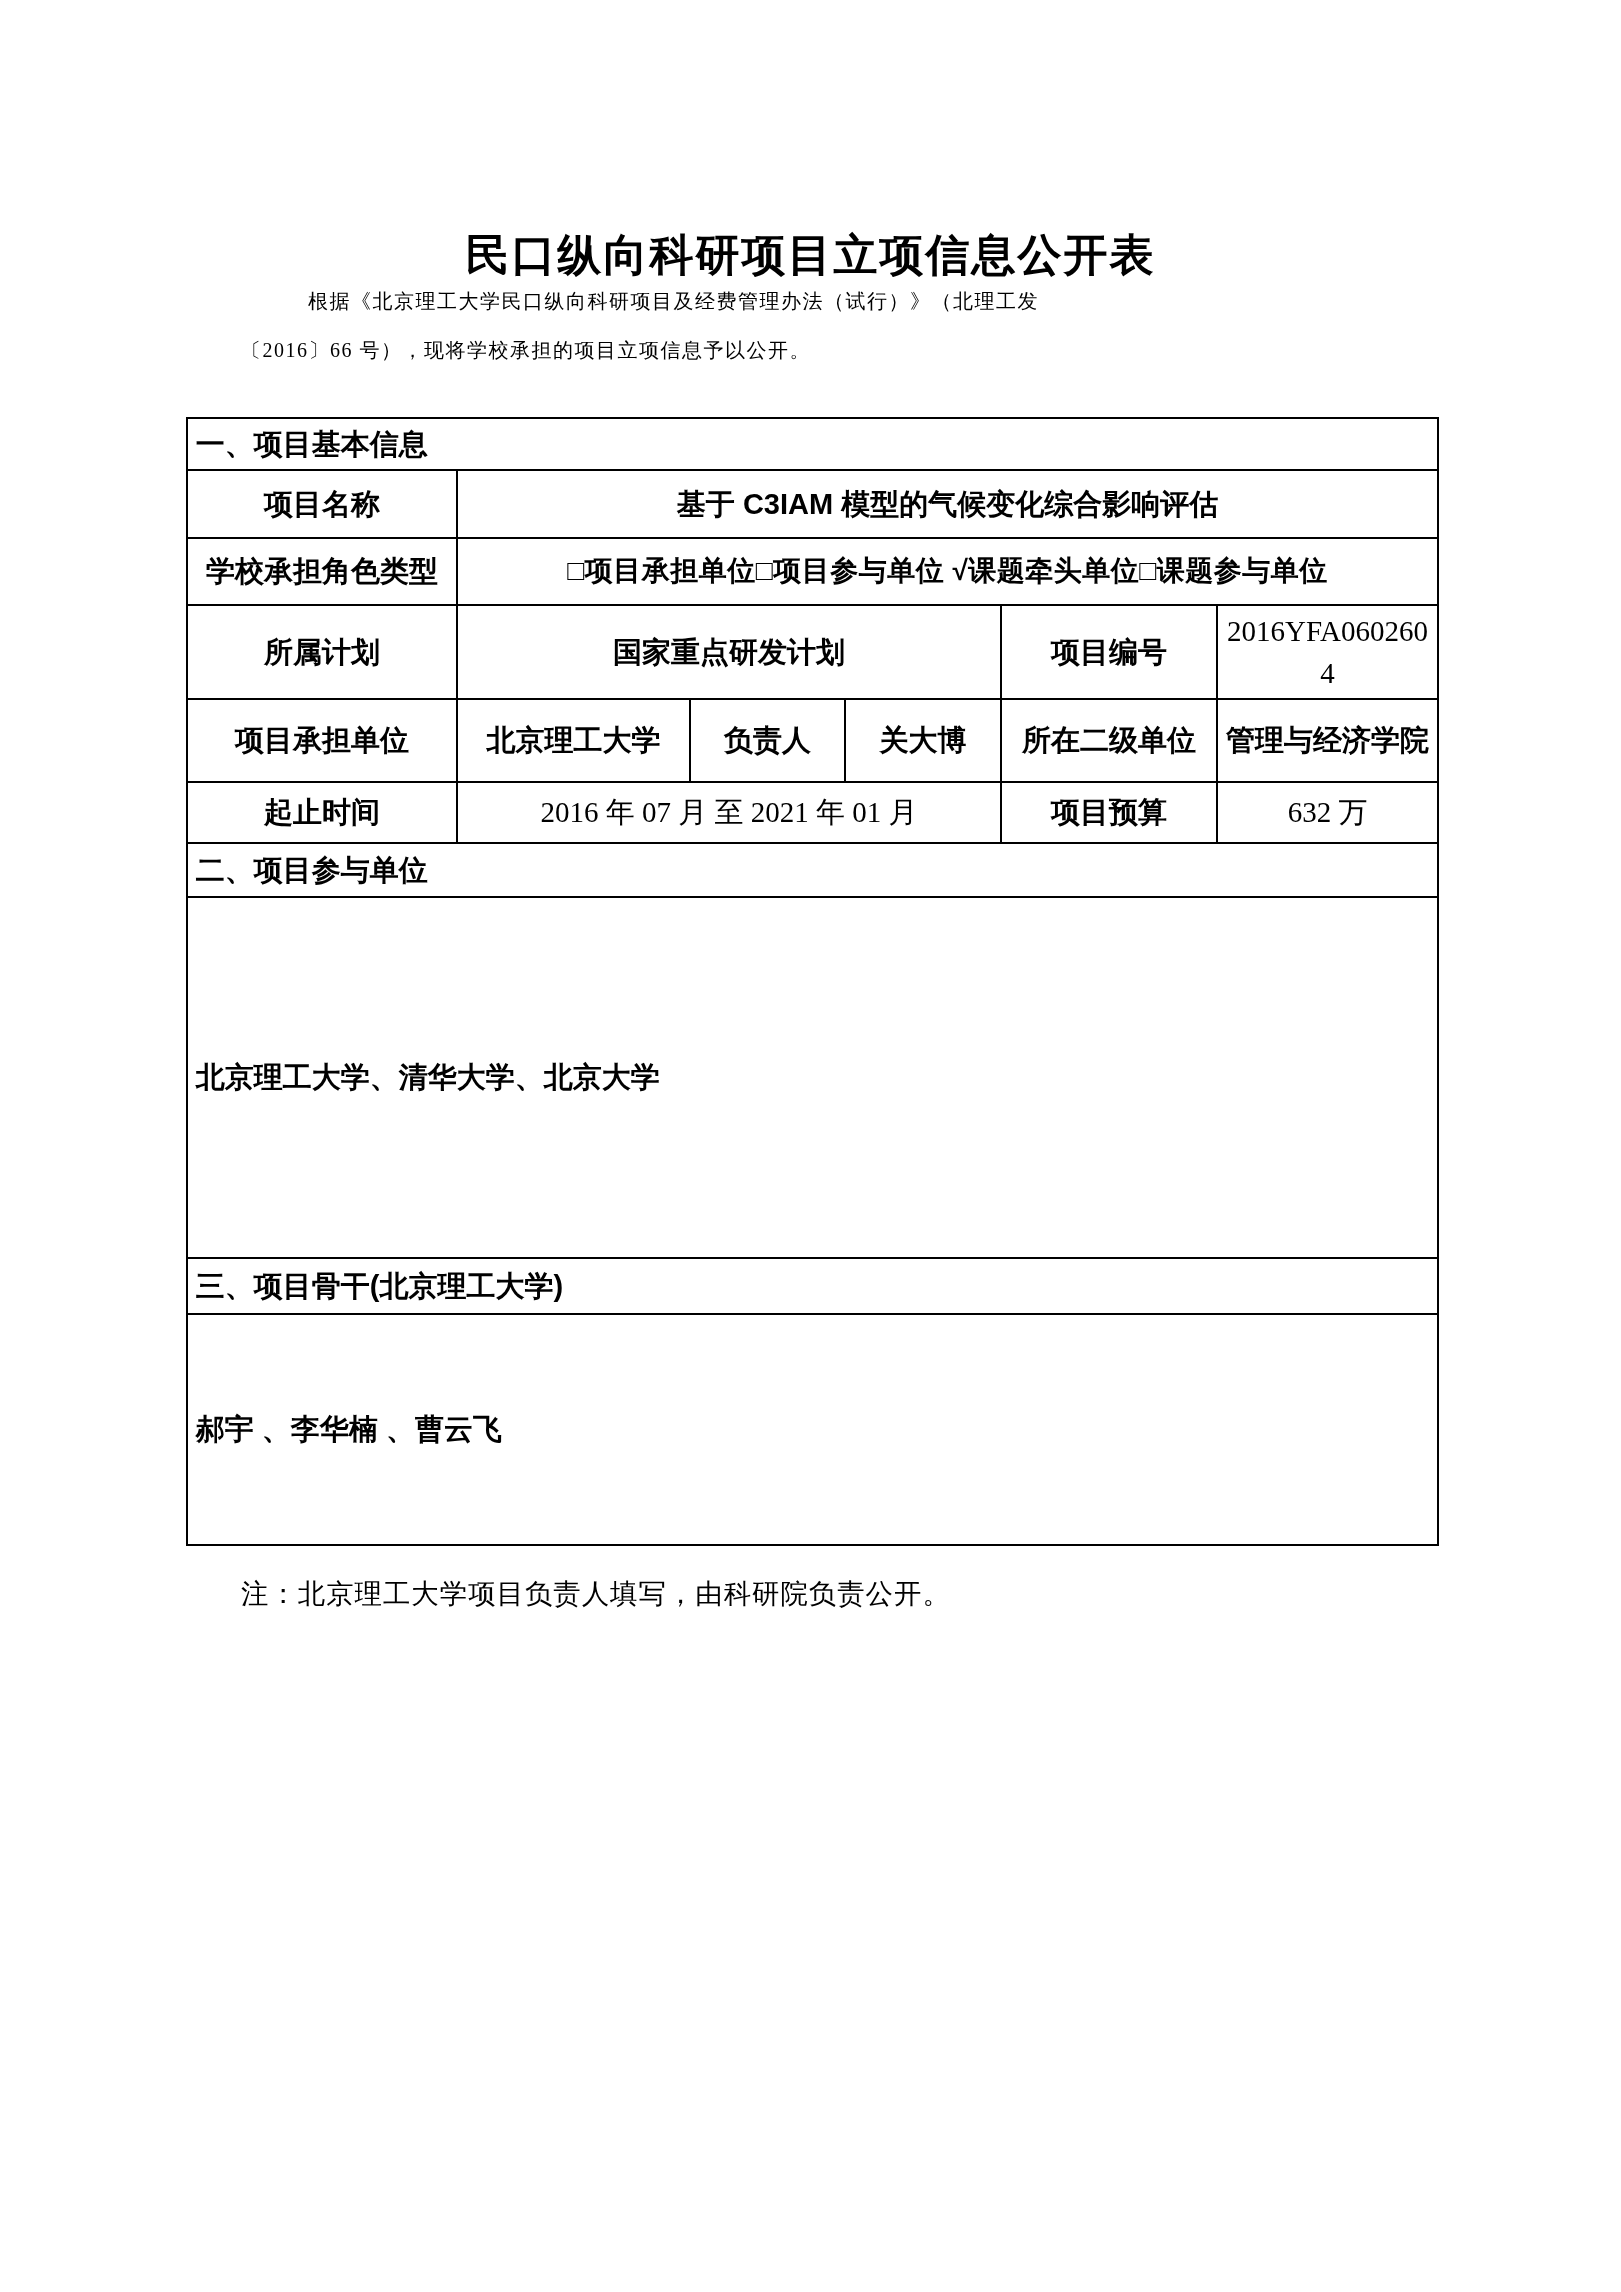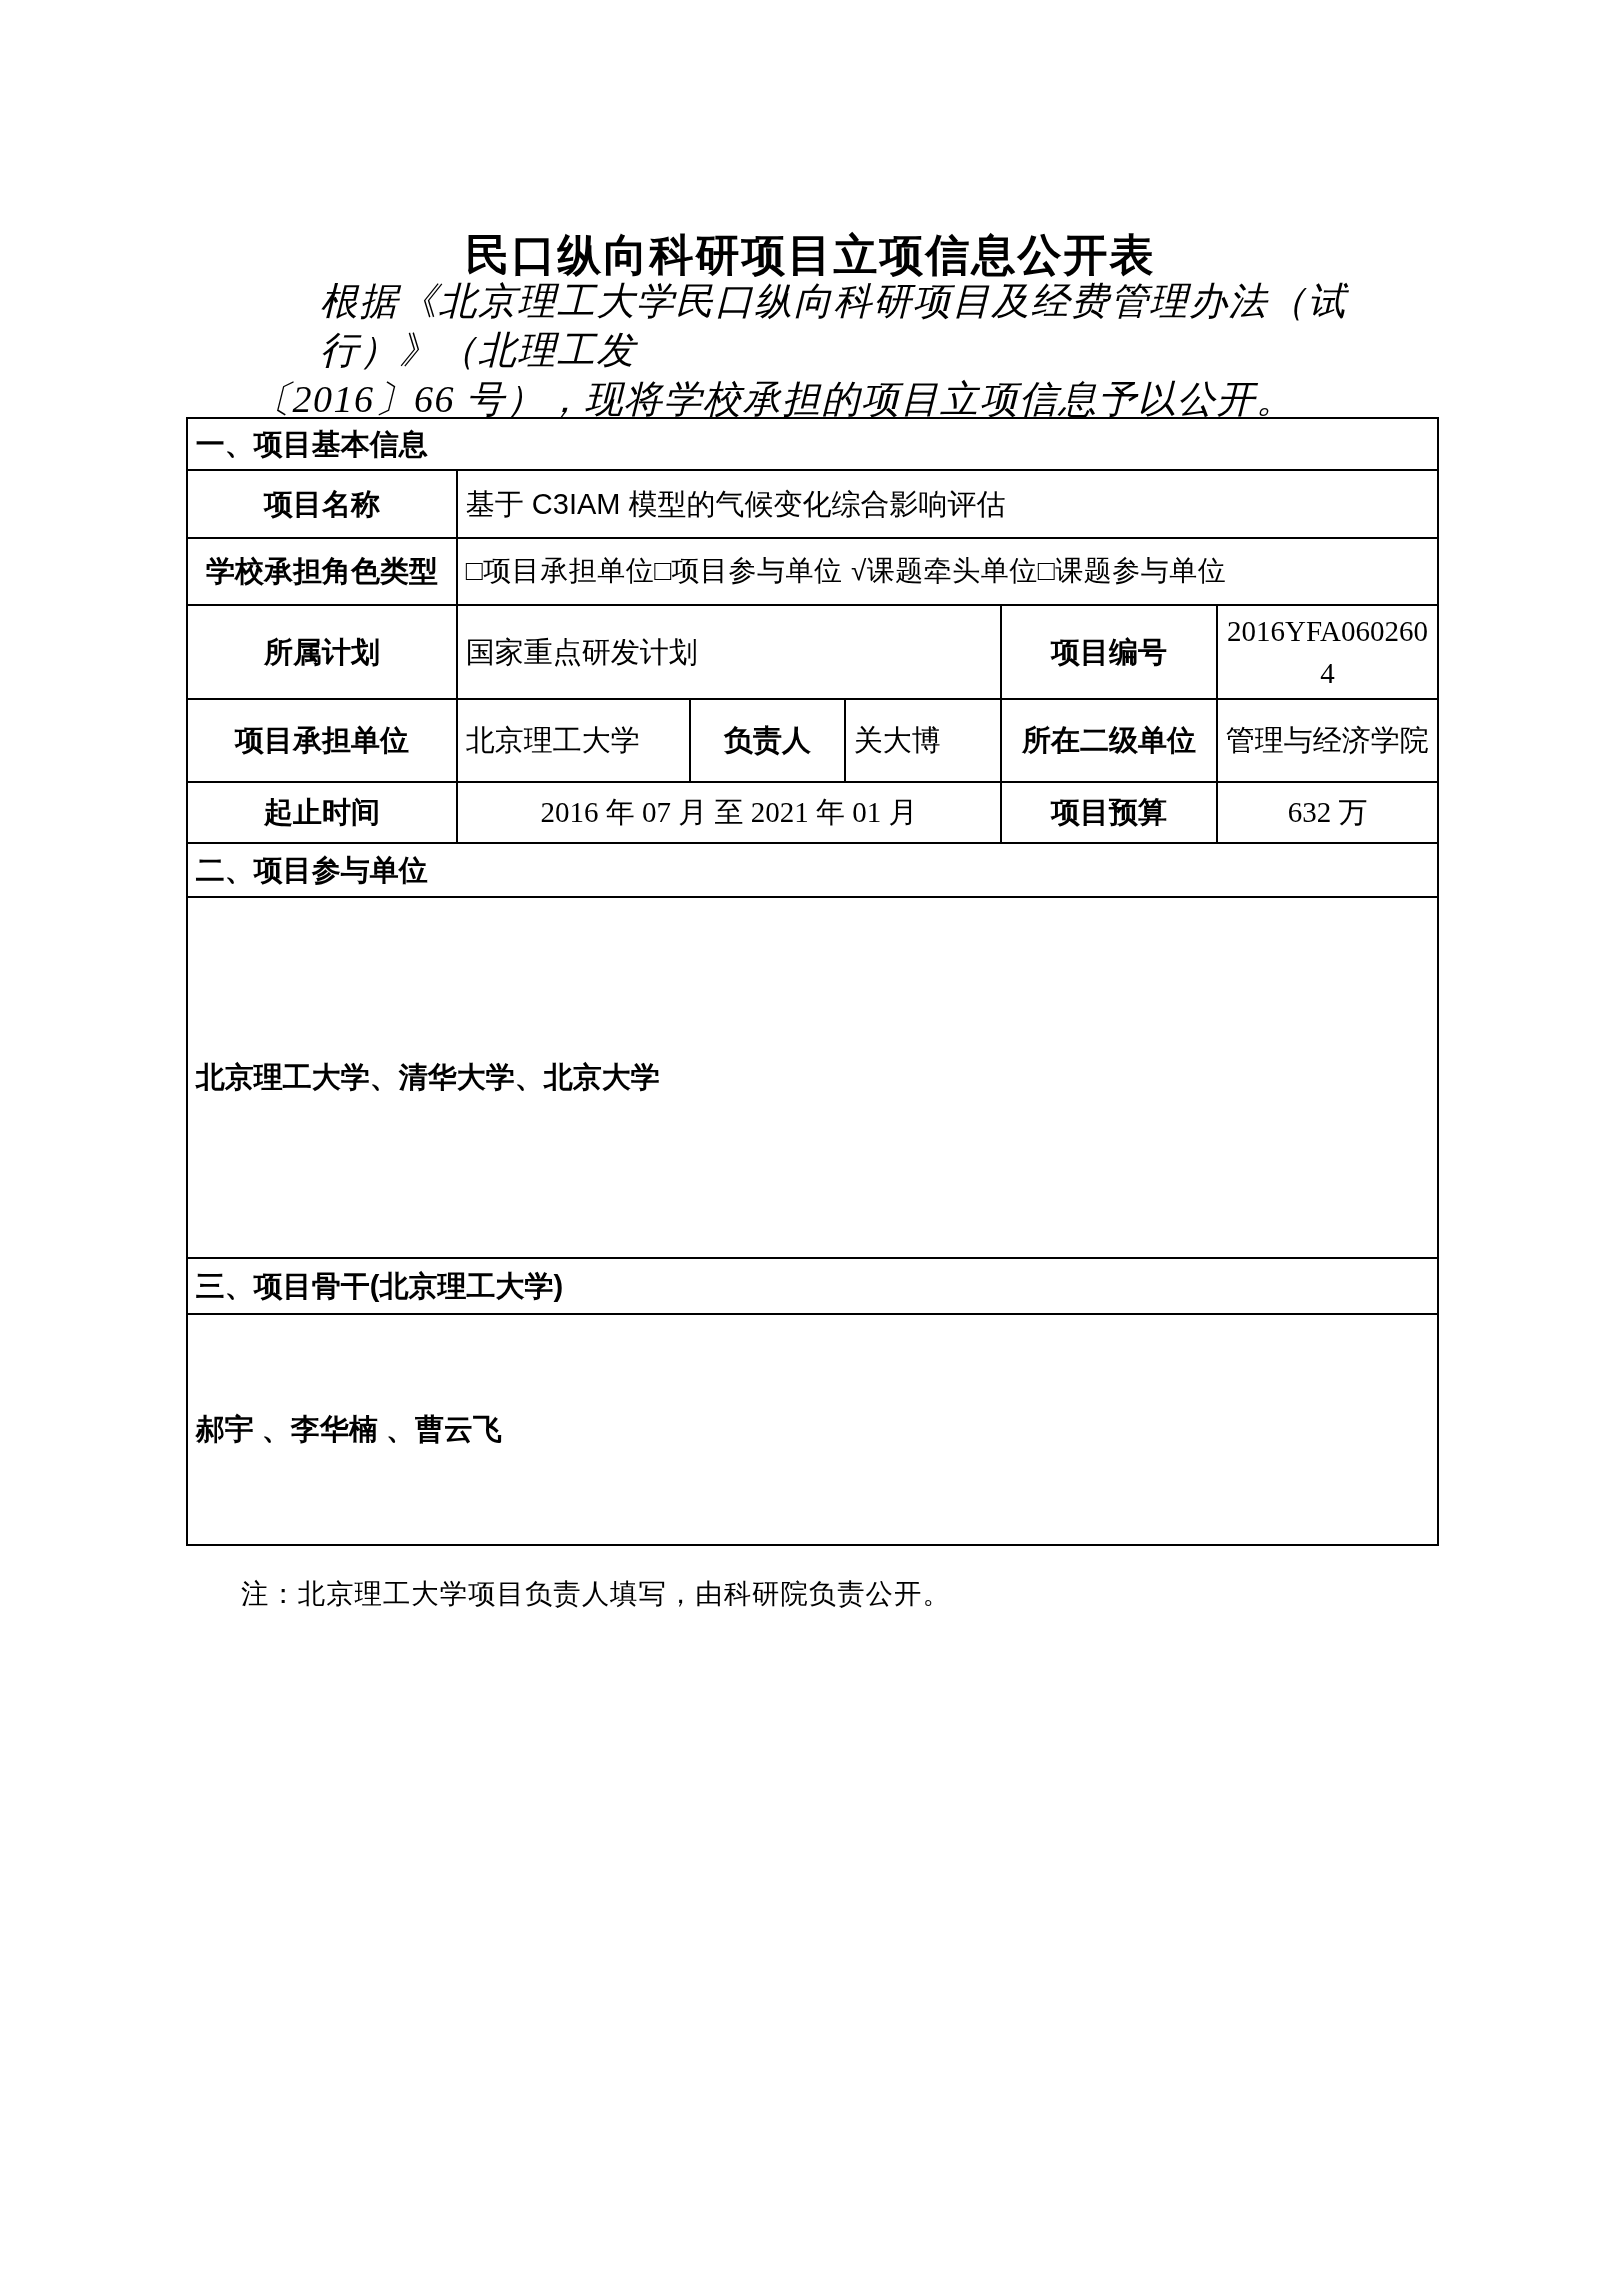--- a/index.html
+++ b/index.html
@@ -24,28 +24,27 @@
     top: 214px;
     text-align: center;
     font-family: "Liberation Serif", "DejaVu Serif", serif;
     font-size: 44px;
     font-weight: 700;
     letter-spacing: 2px;
     margin: 12px;
   }
   .intro {
     position: absolute;
-    left: 253px;
+    left: 241px;
     top: 277px;
     width: 1161px;
     font-family: "Liberation Serif", "DejaVu Serif", serif;
-    font-size: 38px;
+    font-size: 20px;
     line-height: 49px;
     letter-spacing: 1.5px;
-    font-style: italic;
   }
   .intro .indent {
     padding-left: 67px;
   }
   table.info-table {
     position: absolute;
     left: 186px;
     top: 417px;
     width: 1250px;
     border-collapse: collapse;
@@ -63,22 +62,22 @@
   td.sec {
     font-weight: 700;
     text-align: left;
     padding-left: 13.7px;
   }
   td.lbl {
     font-weight: 700;
     text-align: center;
   }
   td.val {
-    font-weight: 400;
-    text-align: left;
+    font-weight: 700;
+    text-align: center;
   }
   td.val-serif {
     font-family: "Liberation Serif", "DejaVu Serif", serif;
     font-weight: 400;
     text-align: center;
   }
   td.num-cell {
     word-break: break-all;
     line-height: 1.5;
   }

